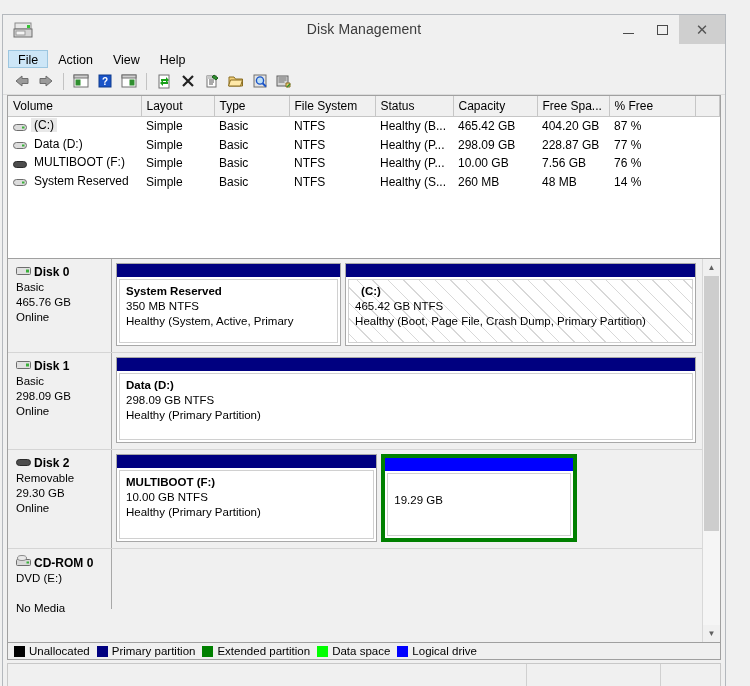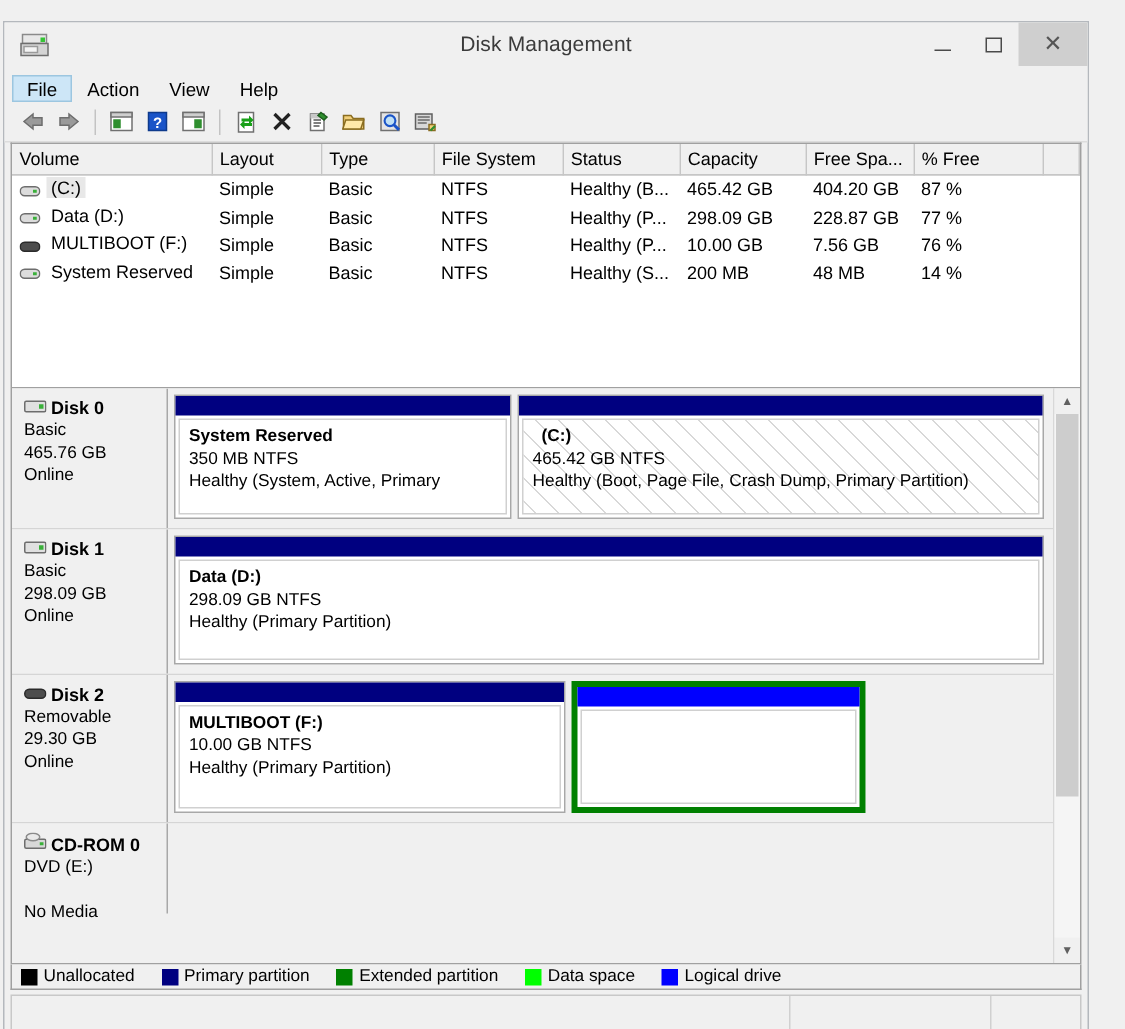--- a/index.html
+++ b/index.html
@@ -133,21 +133,21 @@
     display:flex;flex-direction:column;align-items:center;
   }
   .sb-arrow{
     width:17px;height:17px;display:flex;align-items:center;justify-content:center;
     color:#606060;font-size:8px;background:#f0f0f0;
   }
   .sb-track{flex:1 1 auto;width:17px;background:#f5f5f5;position:relative;}
   .sb-thumb{position:absolute;left:1px;top:0;width:15px;background:#cdcdcd;}
   
   .legend{
-    flex:0 0 17px;display:flex;align-items:center;gap:12px;
+    flex:0 0 17px;display:flex;align-items:center;gap:1px;
     padding-left:6px;background:#f0f0f0;
     border:1px solid #a0a0a0;border-top:none;box-sizing:border-box;
     font-size:11.5px;
   }
   .lg{display:flex;align-items:center;gap:4px;margin-right:6px;}
   .sw{width:11px;height:11px;display:inline-block;}
   
   .statusbar{
     flex:0 0 28px;display:flex;margin:3px 4px 4px 4px;
     border:1px solid #c8c8c8;background:#f0f0f0;box-sizing:border-box;
@@ -366,21 +366,21 @@
                       <rect x="9" y="3.5" width="2.5" height="2" fill="#3ab03a"></rect>
                     </svg>
                 </span>
                 <span class="lbl">System Reserved</span>
               </span>
             </td>
             <td>Simple</td>
             <td>Basic</td>
             <td>NTFS</td>
             <td>Healthy (S...</td>
-            <td>200 MB</td>
+            <td>260 MB</td>
             <td>48 MB</td>
             <td>14 %</td>
             <td></td>
           </tr>
         </tbody>
       </table>
     </div>
 
     <div class="gfx-wrap">
       <div class="gfx">
@@ -467,20 +467,21 @@
               <div class="body">
                 <div class="nm">MULTIBOOT  (F:)</div>
                 <div>10.00 GB NTFS</div>
                 <div>Healthy (Primary Partition)</div>
               </div>
             </div>
             <div class="part sel" style="flex:42">
               <div class="bar" style="background:#0000ff"></div>
               <div class="body">
                 <div style="height:15px"></div>
+                <div>19.29 GB</div>
               </div>
             </div>
           </div>
         </div>
 
         <div class="disk-row" style="height:60px;border-bottom:none">
           <div class="disk-head">
             <div class="dtitle">
               <span>
                 <svg width="15" height="12" viewBox="0 0 15 12">

